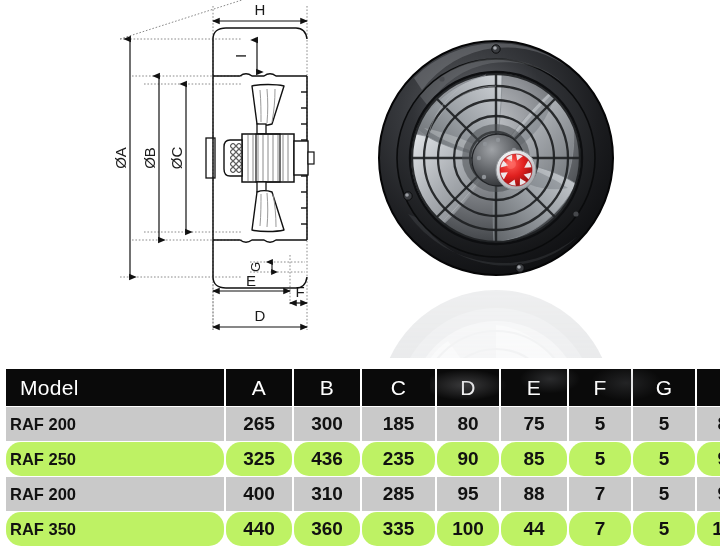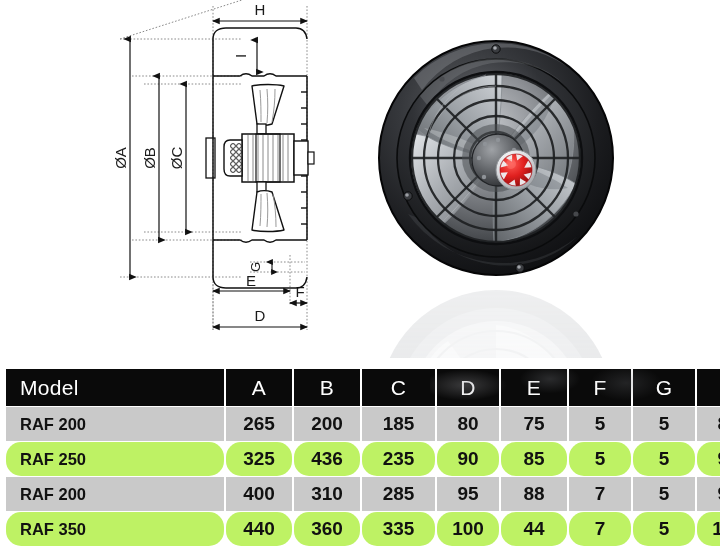--- a/index.html
+++ b/index.html
@@ -73,21 +73,21 @@
   table#spec-table td {
     height: 34px;
     text-align: center;
     font-size: 19px;
     font-weight: bold;
     color: #111111;
     padding: 0;
   }
   table#spec-table td.model-cell {
     text-align: left;
-    padding-left: 14px;
+    padding-left: 4px;
     font-size: 16.5px;
     margin-top: 8px;
   }
   tr.row-odd td  { background: #c9c9c9; }
   tr.row-even td { background: #bef264; border-radius: 15px; }
 
   
   #header-watermark {
     position: absolute;
     left: 430px; top: 369px;
@@ -460,21 +460,21 @@
         <th style="width:62px">F</th>
         <th style="width:62px">G</th>
         <th style="width:62px">H</th>
 
       </tr>
     </thead>
     <tbody>
       <tr class="row-odd">
         <td class="model-cell">RAF 200</td>
         <td>265</td>
-        <td>200</td>
+        <td>300</td>
         <td>185</td>
         <td>80</td>
         <td>75</td>
         <td>5</td>
         <td>5</td>
         <td>84</td>
 
       </tr>
       <tr class="row-even">
         <td class="model-cell">RAF 250</td>

